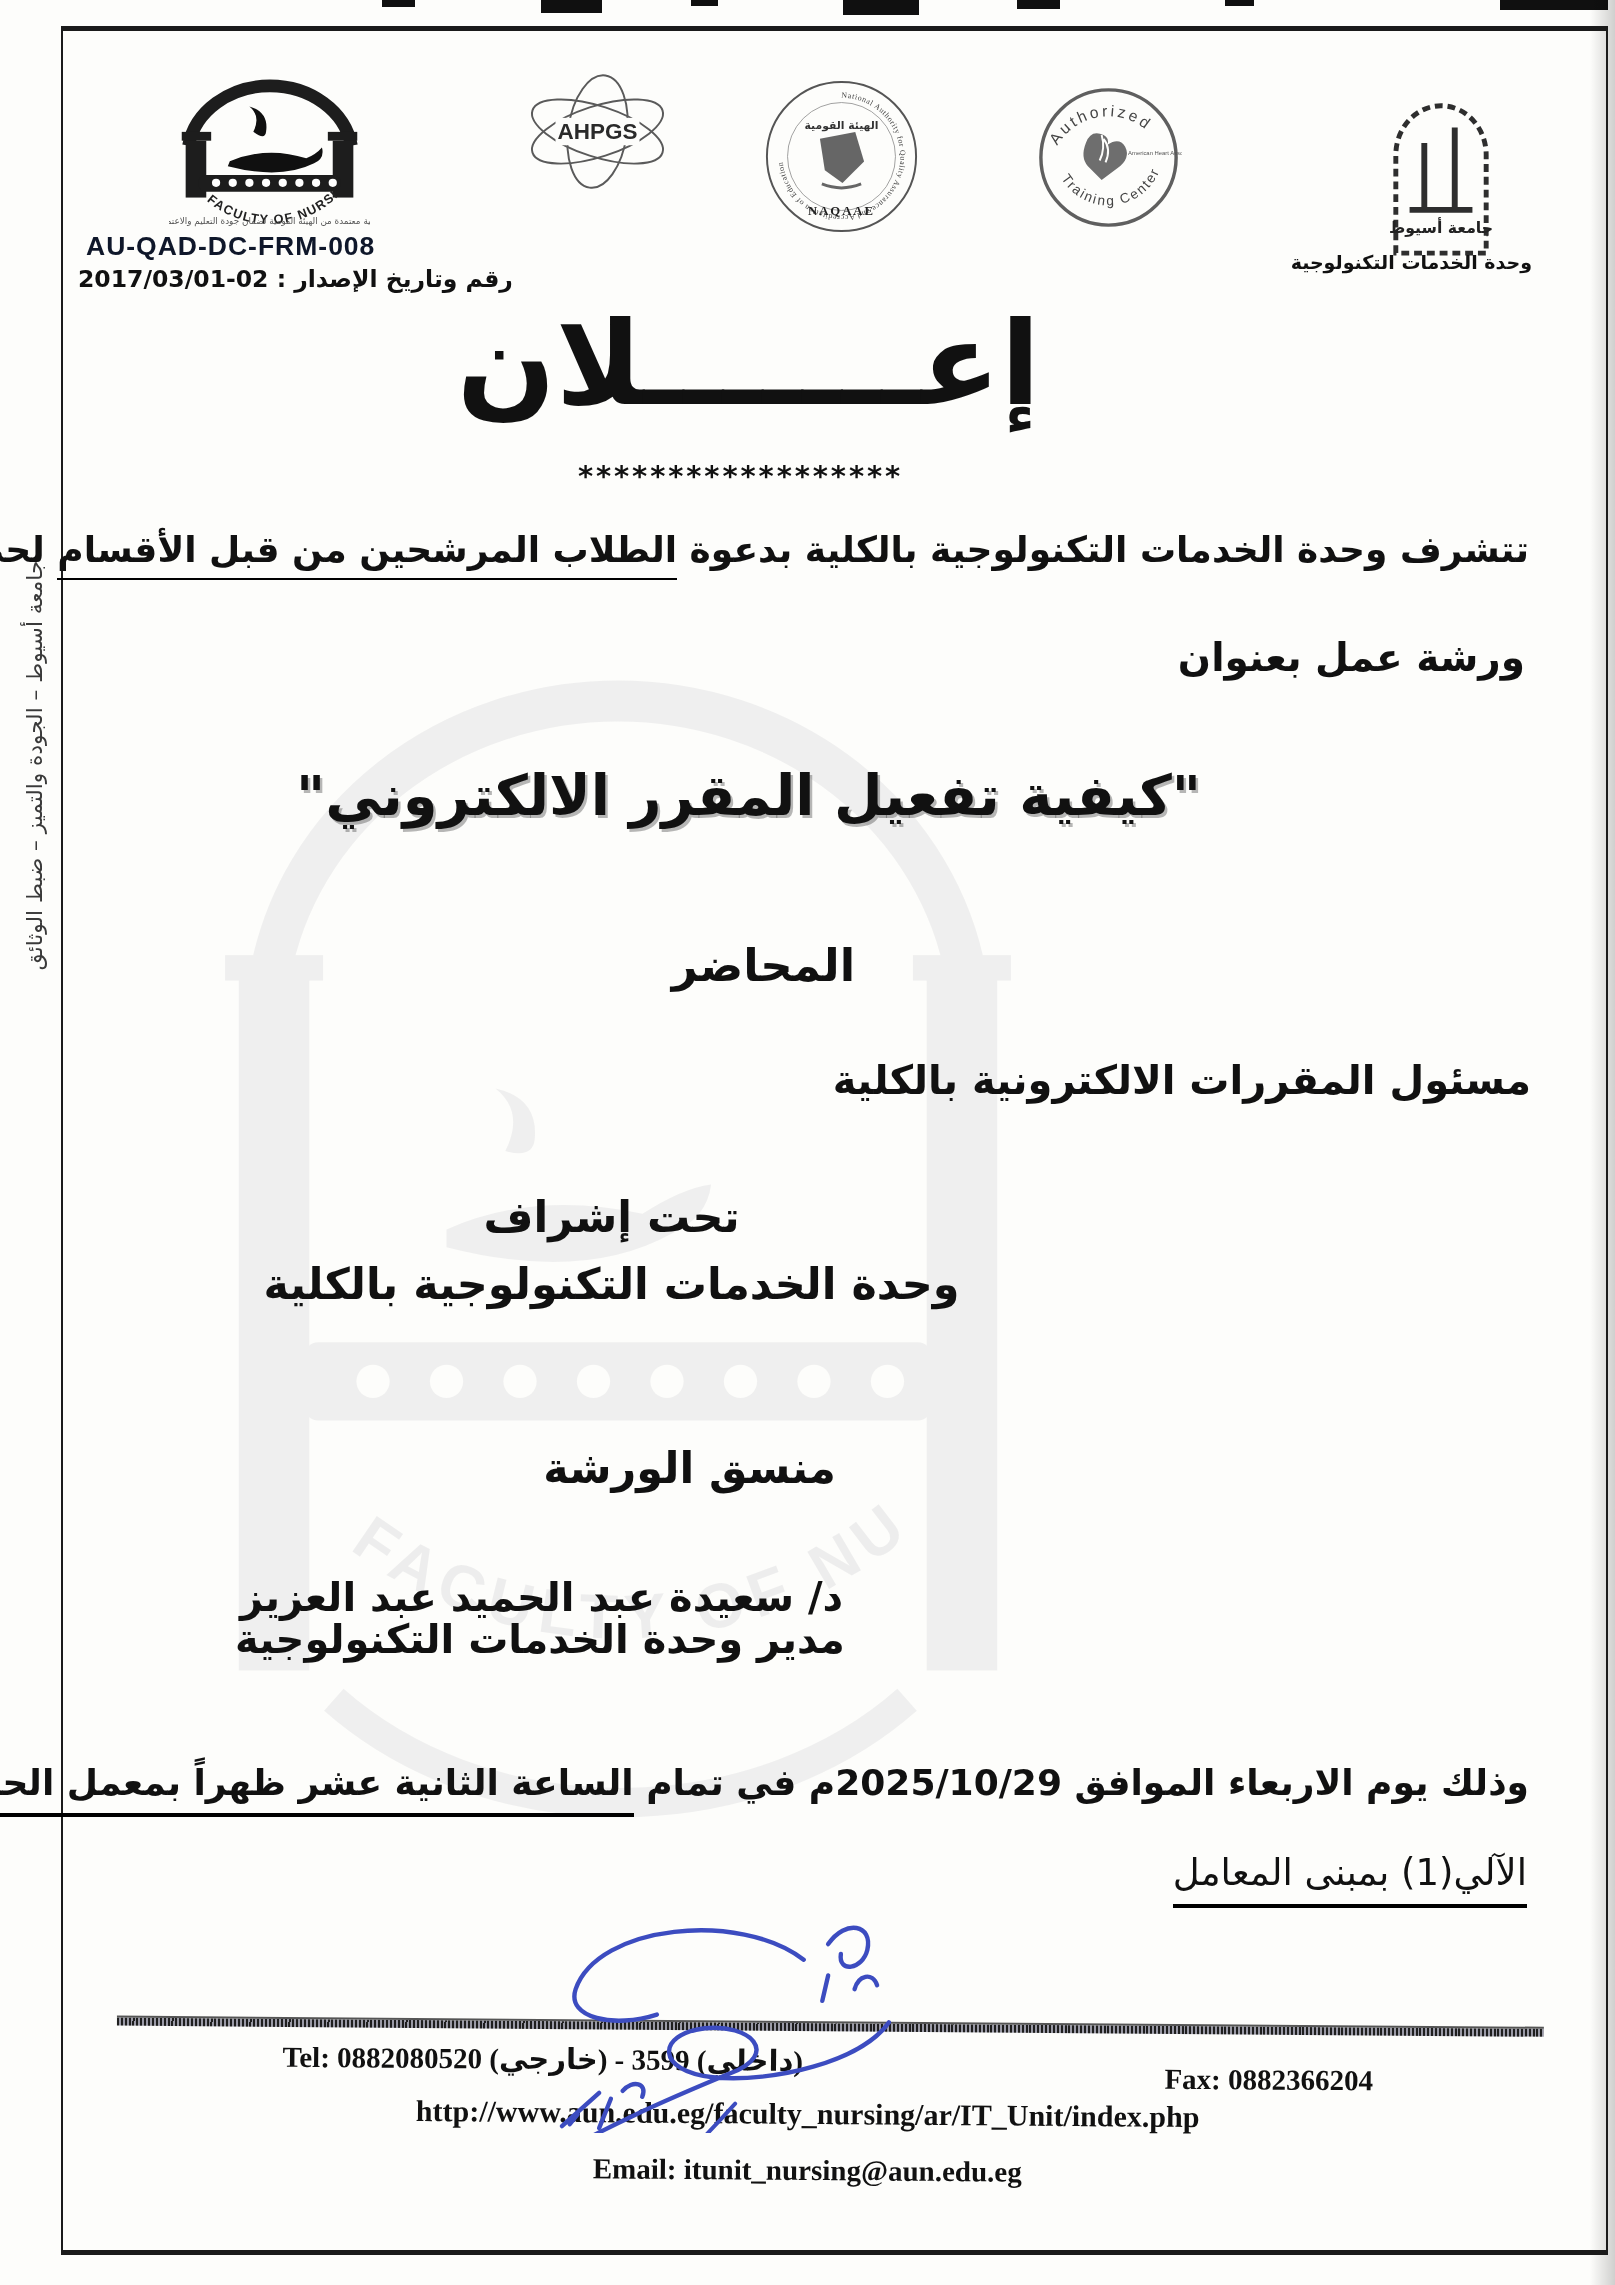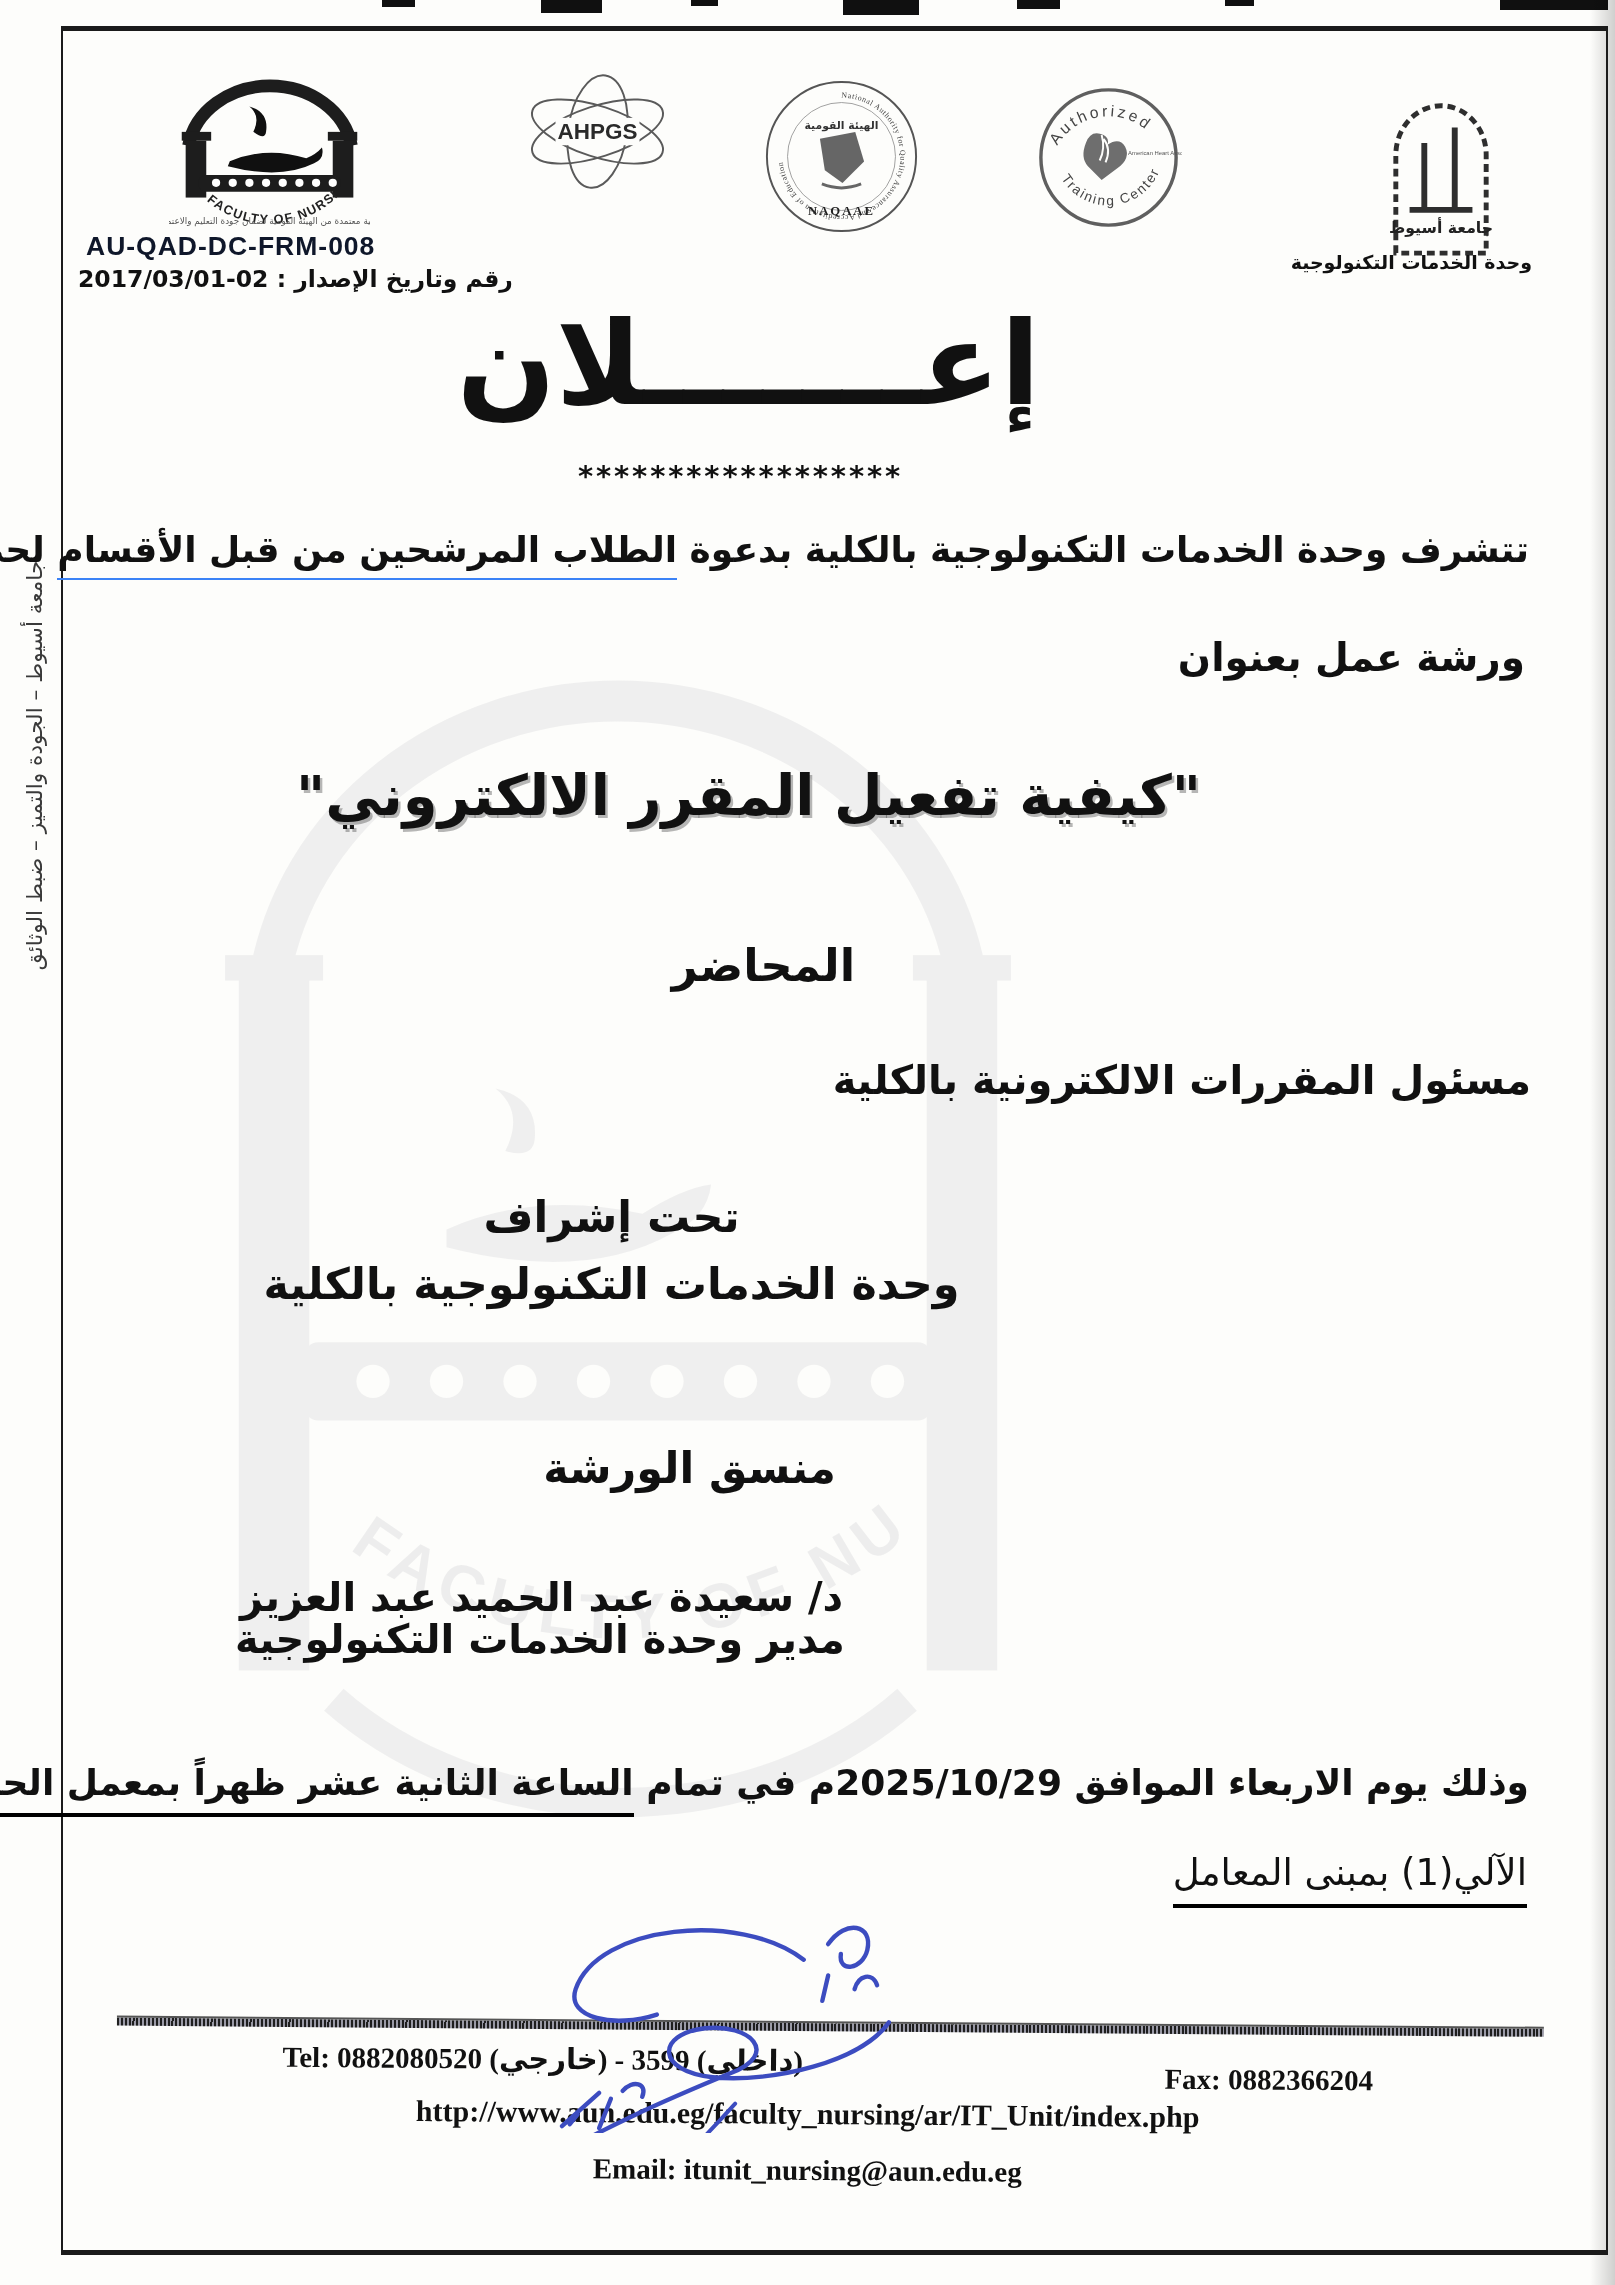--- a/index.html
+++ b/index.html
@@ -20,21 +20,21 @@
       color:#0f172a;letter-spacing:1px;}
   .issue-line{position:absolute;left:78px;top:265px;font-size:23.5px;font-weight:700;direction:ltr;white-space:nowrap;}
   .unit-name{position:absolute;right:83px;top:251px;font-size:19px;font-weight:700;direction:rtl;}
   
   .big-title{position:absolute;top:294px;left:-59px;width:100%;text-align:center;
       font-size:116px;font-weight:700;direction:rtl;line-height:1.2;}
   .stars{position:absolute;top:459px;left:-67px;width:100%;text-align:center;
       font-size:29px;font-weight:700;letter-spacing:2.9px;}
   .intro-1{position:absolute;top:529px;left:88px;right:86px;direction:rtl;font-size:36px;
       font-weight:700;white-space:nowrap;text-align:justify;text-align-last:justify;}
-  .u-thin{border-bottom:2px solid #3b82f6;padding-bottom:7.8px;}
+  .u-thin{border-bottom:2px solid #000000;padding-bottom:7.8px;}
   .intro-2{position:absolute;top:635px;right:90px;direction:rtl;font-size:39px;font-weight:700;text-align:center;}
   .workshop-title{position:absolute;top:763px;left:-59px;width:100%;text-align:center;direction:rtl;
       font-size:56px;font-weight:700;text-shadow:2.5px 2.5px 0 rgba(20,20,20,.3);}
   .lect-heading{position:absolute;top:939px;left:-44px;width:100%;text-align:center;
       font-size:45px;font-weight:700;direction:rtl;}
   .lect-row{position:absolute;top:1057px;left:233px;right:84px;display:flex;direction:rtl;
       justify-content:space-between;font-size:40px;font-weight:700;}
   .supervision{position:absolute;top:1184px;left:0;width:100%;text-align:center;direction:rtl;
       font-size:43px;font-weight:700;transform:translateX(-196px);line-height:1.55;}
   .coord-heading{position:absolute;top:1443px;left:-118px;width:100%;text-align:center;

